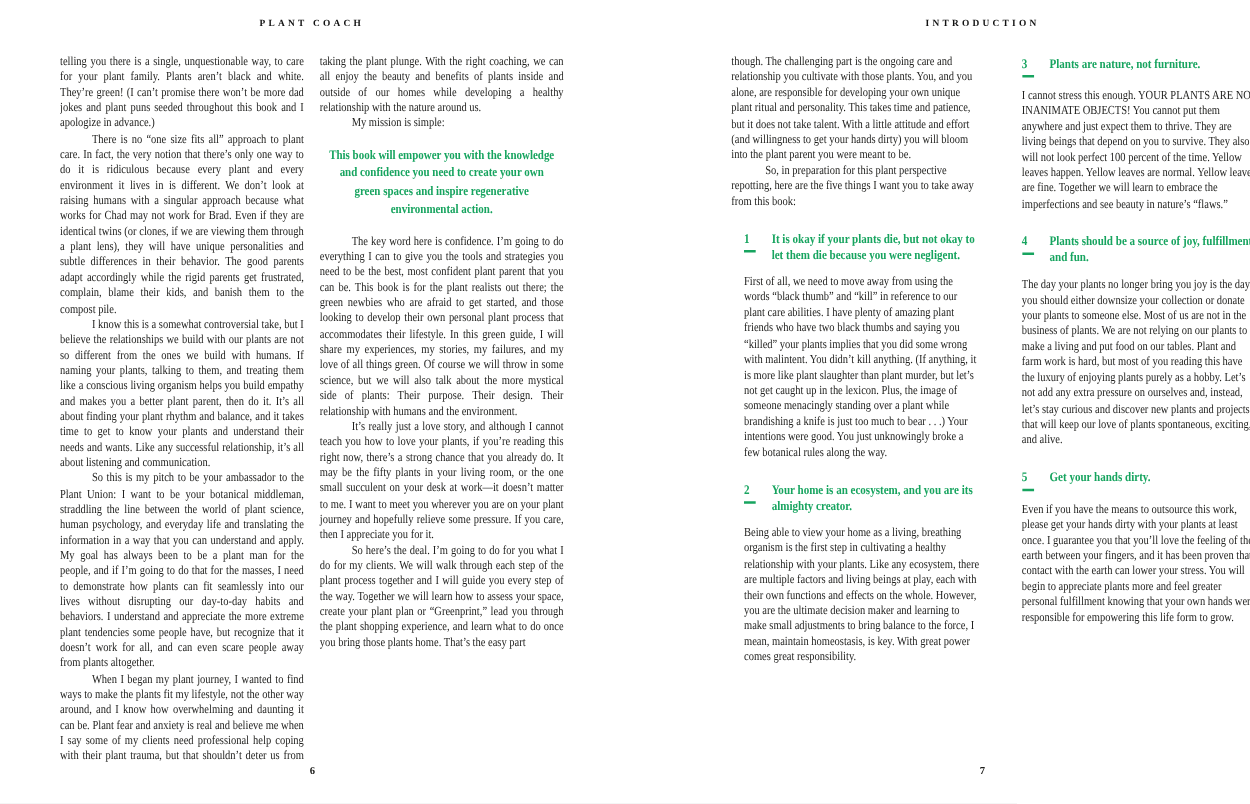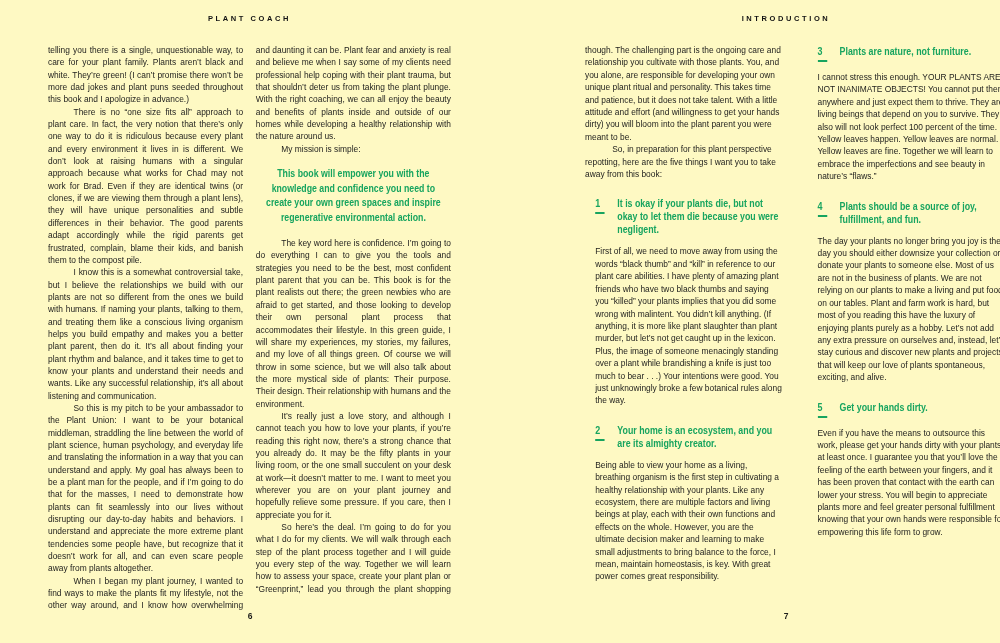--- a/index.html
+++ b/index.html
@@ -1,19 +1,19 @@
 <!DOCTYPE html>
 <html><head>
 <meta charset="utf-8">
 <style>
   html,body { margin:0; padding:0; background:#e8e8e8; }
   .spread {
     position:relative; width:1000px; height:643px; margin:0 auto;
-    background:#fef9c3; overflow:hidden;
-    font-family:Liberation Sans, sans-serif;
+    background:#ffffff; overflow:hidden;
+    font-family:Liberation Serif, serif;
     color:#1d1d1b;
     -webkit-font-smoothing:antialiased;
   }
   .page { position:absolute; top:0; height:643px; }
   .page-left  { left:48px;  width:403px; }
   .page-right { left:549px; width:421px;margin-left:36px; }
 
   .running-head {
     position:absolute; top:14px; left:0; right:0; text-align:center;
     font-size:7.5px; font-weight:bold; letter-spacing:2.6px; color:#121212;

